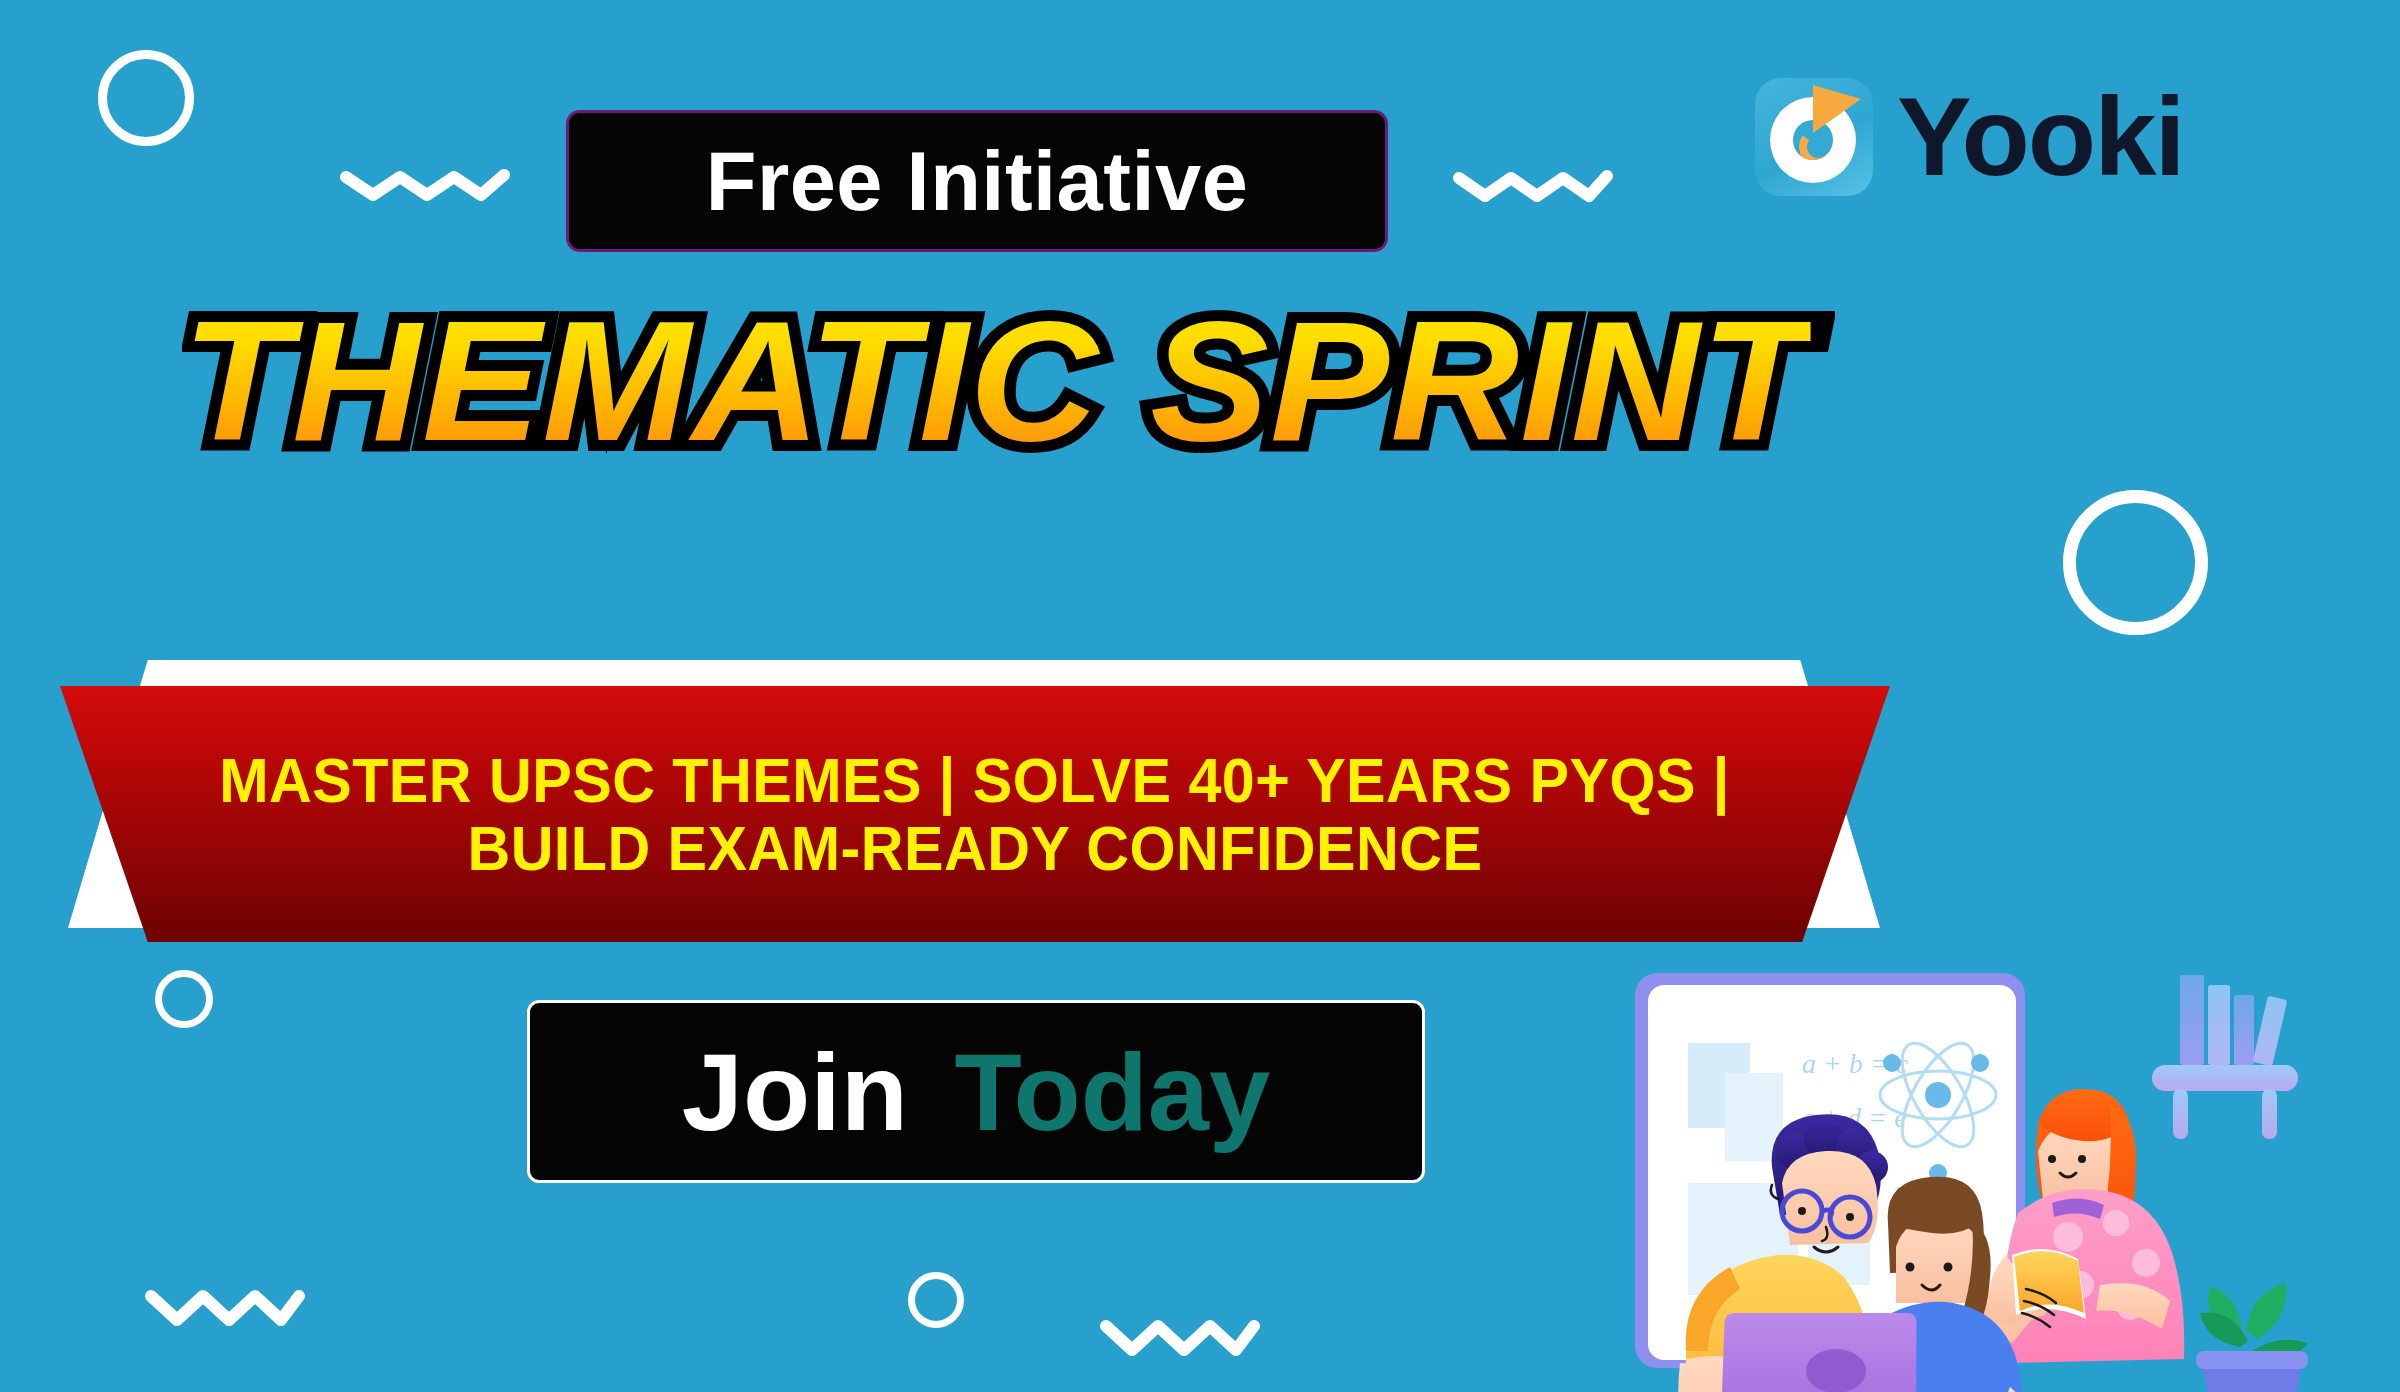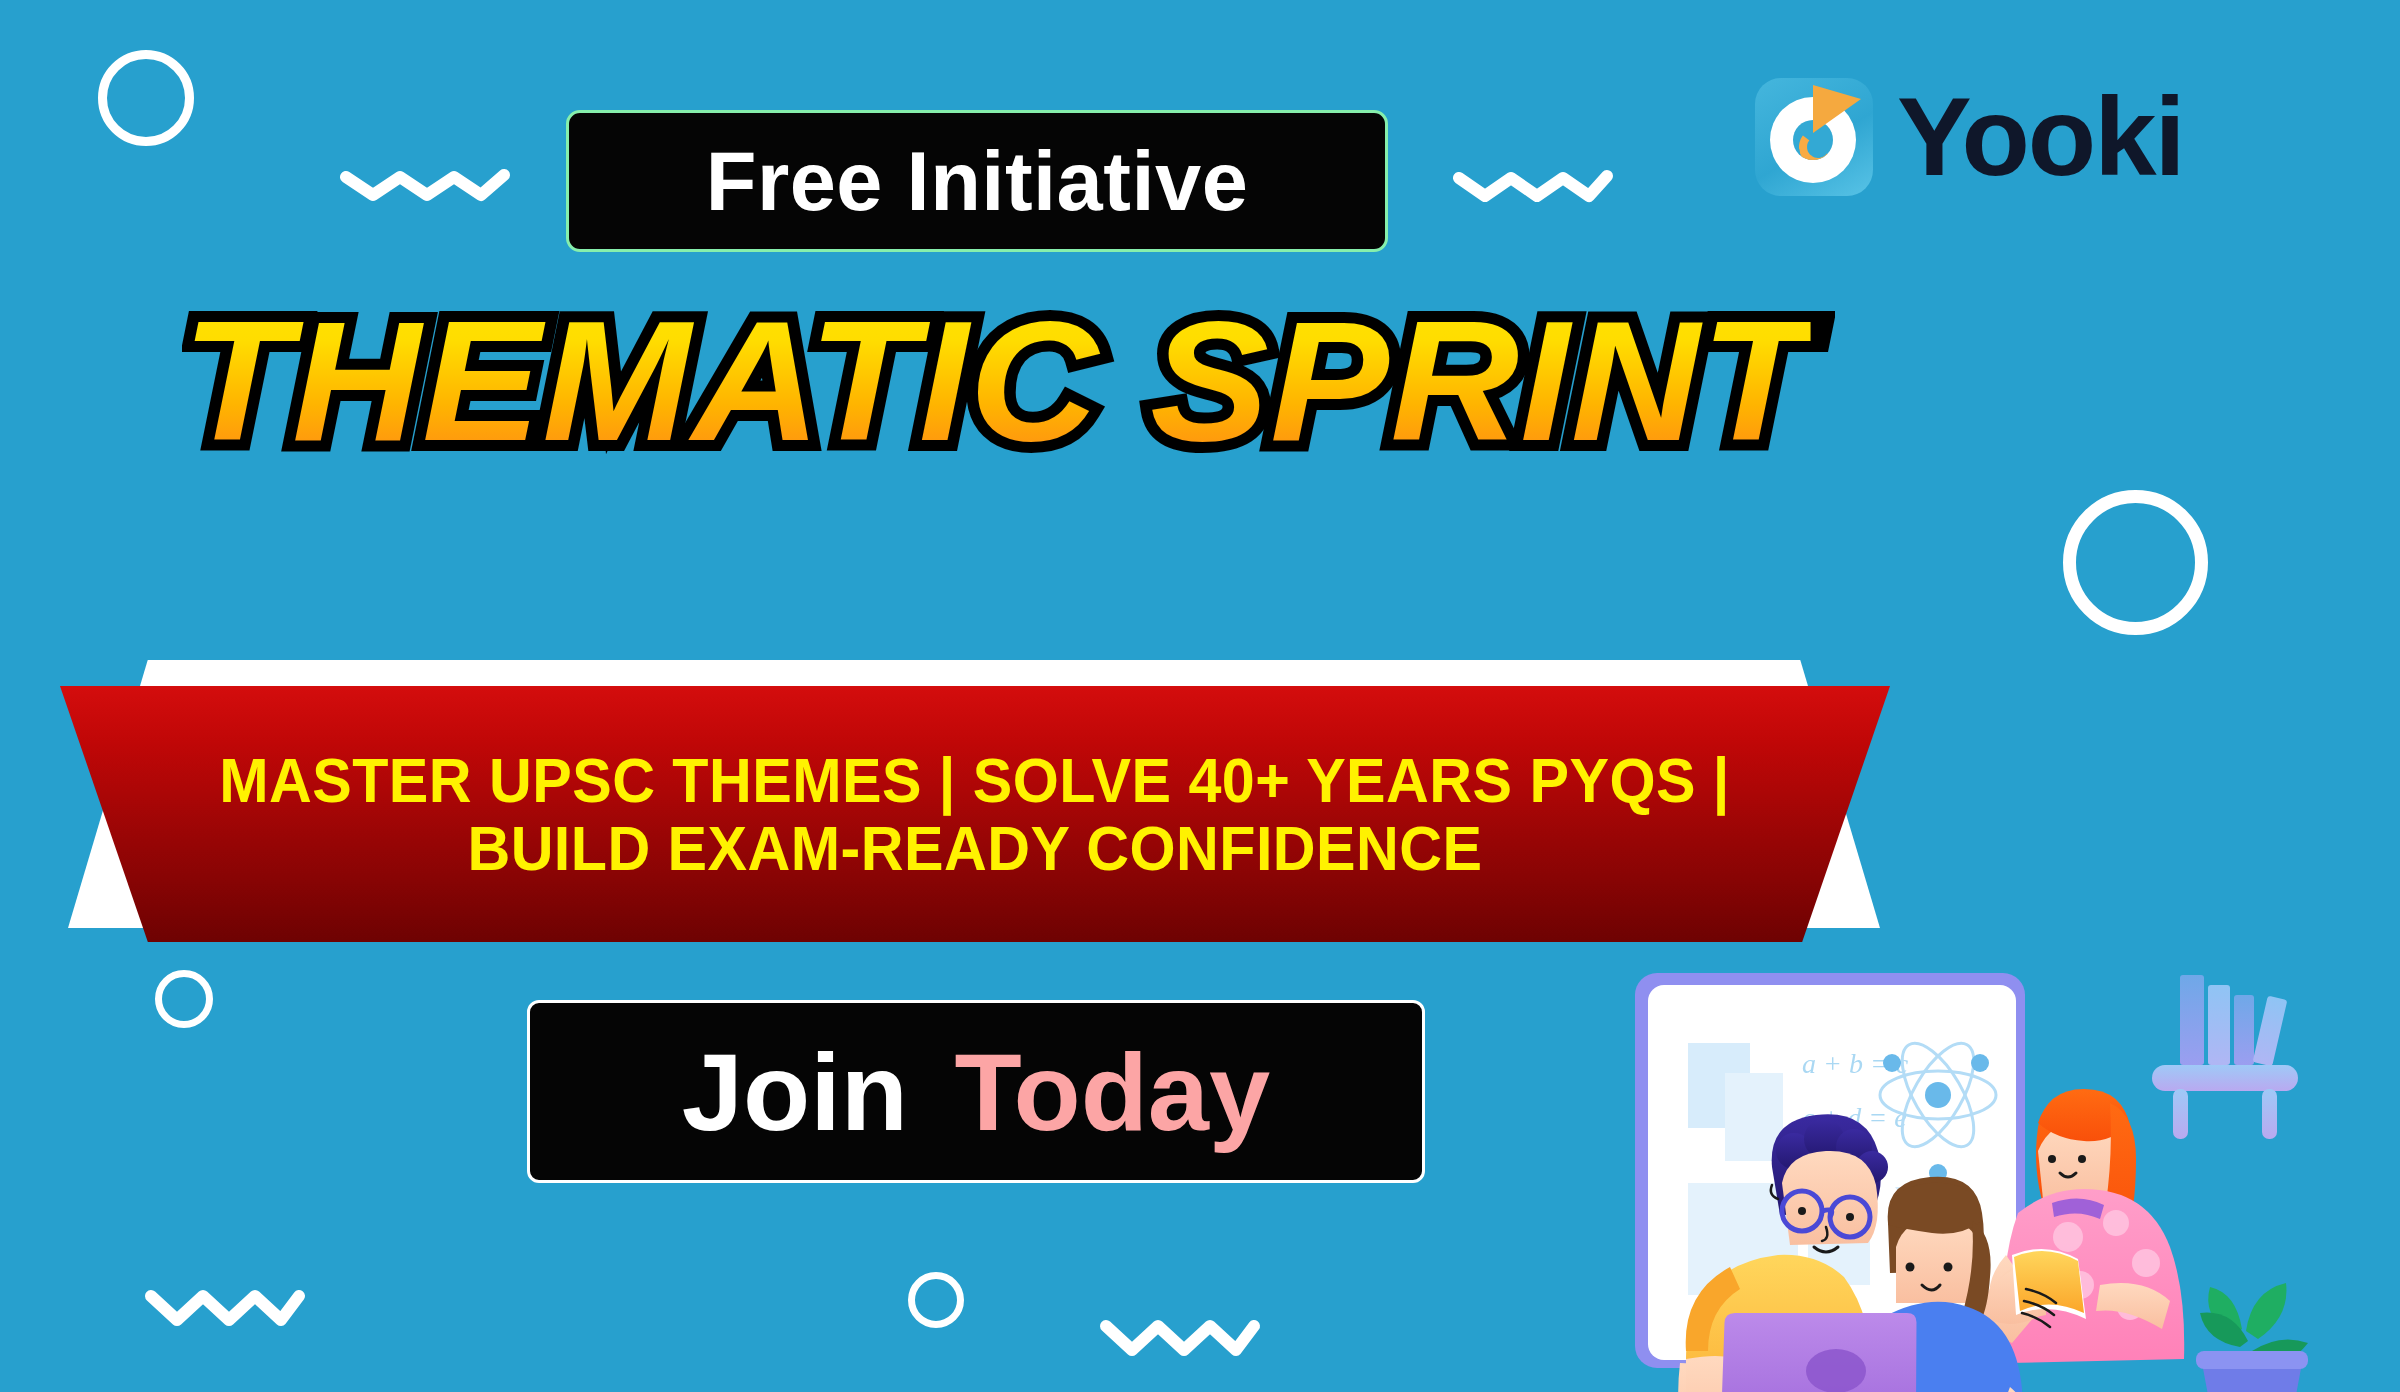--- a/index.html
+++ b/index.html
@@ -37,21 +37,21 @@
   .zig-tr  { left:1453px; top:168px; }
   .zig-bl  { left:145px;  top:1288px; }
   .zig-br  { left:1100px; top:1318px; }
 
   
   #free-pill {
     position:absolute;
     left:566px; top:110px;
     width:822px; height:142px;
     background:#050505;
-    border:3px solid #86efac;
+    border:3px solid #701a75;
     border-radius:14px;
     display:flex; align-items:center; justify-content:center;
   }
   #free-pill .label {
     color:#ffffff;
     font-size:83px;
     font-weight:bold;
     letter-spacing:0.5px;
     line-height:1;
     white-space:nowrap;
@@ -203,21 +203,21 @@
     display:flex; align-items:center; justify-content:center; gap:16px;
   }
   #join-btn .t {
     font-size:110px;
     font-weight:bold;
     line-height:1;
     letter-spacing:0px;
     white-space:pre;
   }
   #join-btn .white { color:#ffffff; }
-  #join-btn .yellow { color:#fca5a5; }
+  #join-btn .yellow { color:#0f766e; }
 
   
   #illus { position:absolute; left:1540px; top:955px; width:860px; height:437px; }
   #illus svg { display:block; }
 </style>
 </head>
 <body>
 
 <div id="banner">
 

